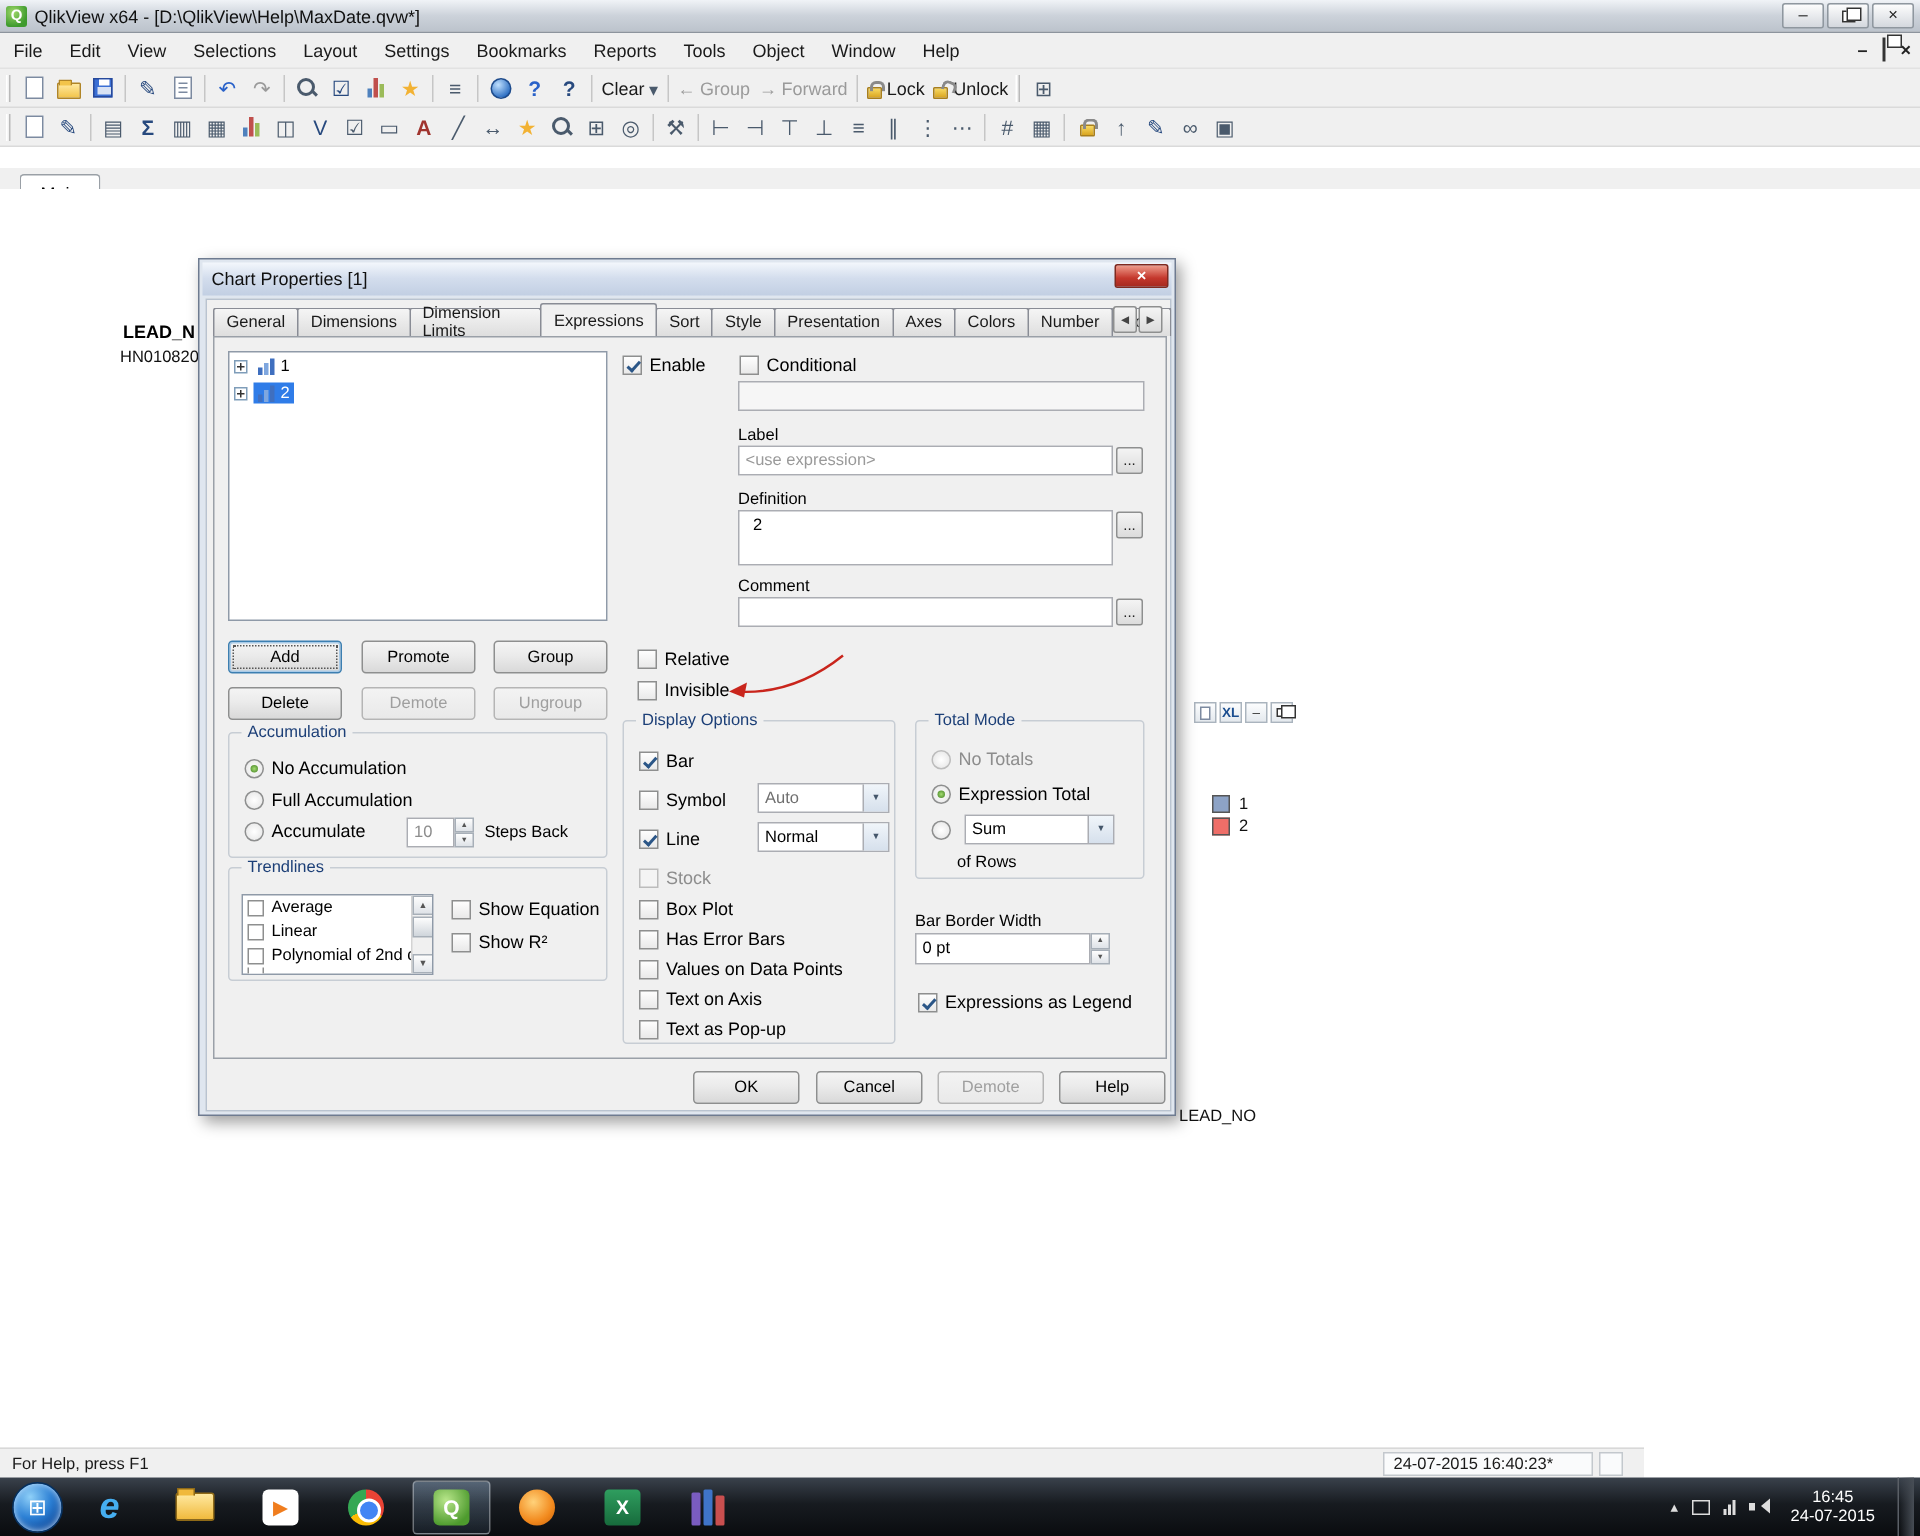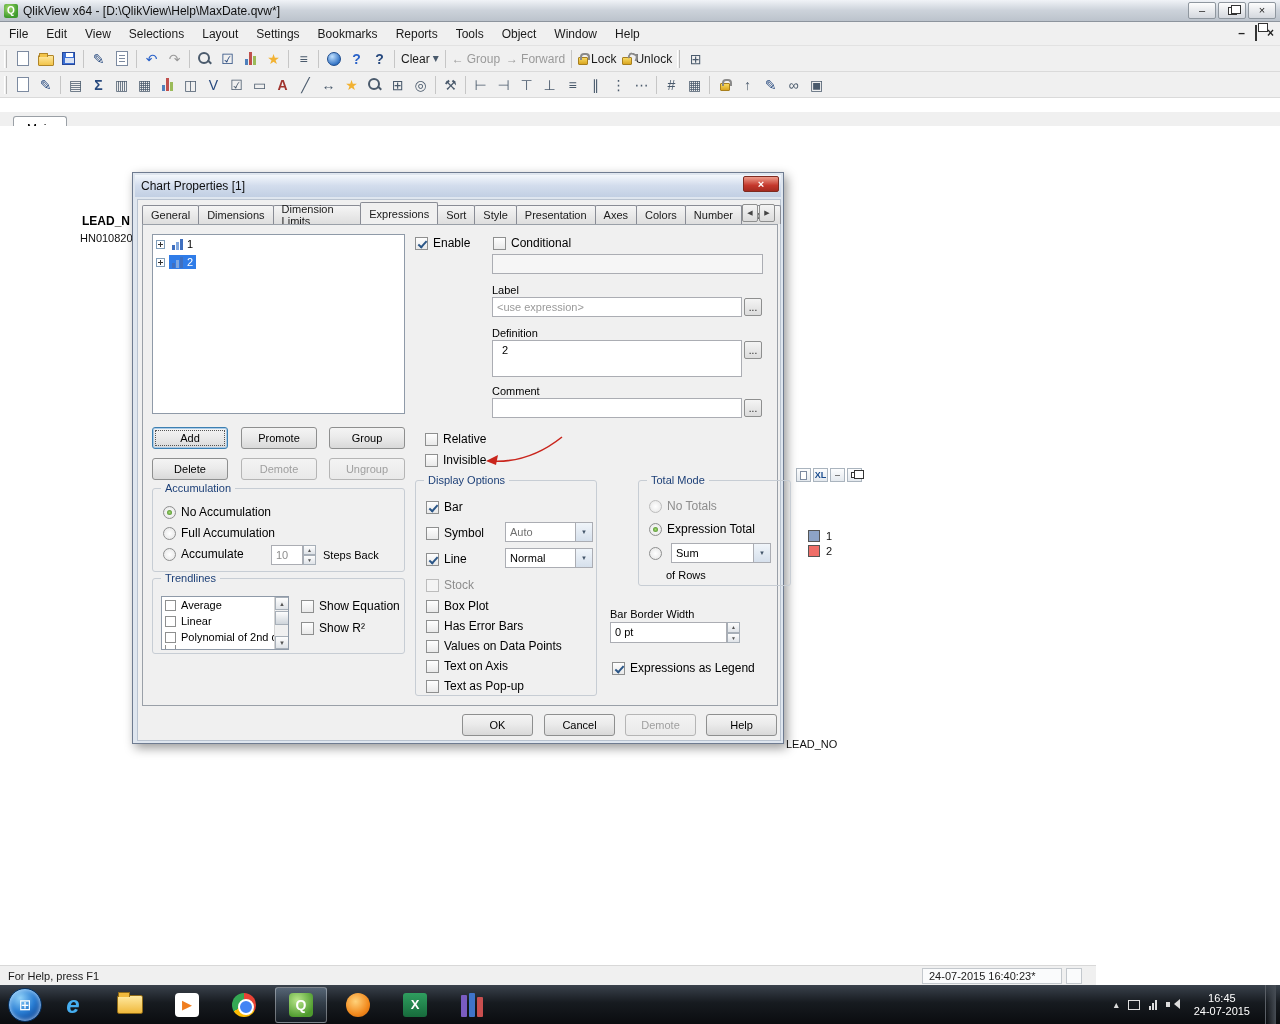--- a/index.html
+++ b/index.html
@@ -29,21 +29,21 @@
 
   
   .toolbar { position:absolute; left:0; width:1280px; height:26px; background:#f0f0f0;
     border-bottom:1px solid #dadada; display:flex; align-items:center; padding-left:2px; }
   #toolbar1 { top:46px; } #toolbar2 { top:72px; }
   .grip { width:3px; height:18px; border-left:1px solid #ffffff; border-right:1px solid #b9b9b9; margin:0 4px 0 2px; }
   .tsep { width:1px; height:18px; background:#c6c6c6; margin:0 3px; }
   .tbtn { width:23px; height:22px; display:flex; align-items:center; justify-content:center; border-radius:2px; }
   .tglyph { font-size:14px; line-height:1; color:#4a5a6c; }
   .tglyph.small { font-size:12px; }
-  .tlabel { font-size:12px; color:#1a1a1a; padding:0 3px; display:flex; align-items:flex-start; gap:3px; }
+  .tlabel { font-size:12px; color:#1a1a1a; padding:0 3px; display:flex; align-items:flex-end; gap:3px; }
   .tlabel.gray { color:#9a9a9a; }
   .i-doc { width:12px; height:15px; background:#fff; border:1px solid #7c8aa0; position:relative; }
   .i-doc.lines:before { content:""; position:absolute; left:2px; top:3px; width:6px; height:1px; background:#7c8aa0;
      box-shadow:0 3px 0 #7c8aa0, 0 6px 0 #7c8aa0; }
   .i-folder { width:16px; height:11px; background:linear-gradient(#ffe9a0,#f2c44a); border:1px solid #b08527; border-radius:1px; position:relative; margin-top:3px; }
   .i-folder:before { content:""; position:absolute; left:0; top:-3px; width:7px; height:3px; background:#f2c44a; border:1px solid #b08527; border-bottom:none; border-radius:1px 1px 0 0; }
   .i-floppy { width:13px; height:13px; background:#3b6fd4; border:1px solid #27499b; position:relative; }
   .i-floppy:before { content:""; position:absolute; left:3px; top:0; width:7px; height:4px; background:#fff; }
   .i-floppy:after { content:""; position:absolute; left:2px; bottom:1px; width:9px; height:5px; background:#d8e2f4; }
   .i-mag { position:relative; width:15px; height:15px; }
@@ -654,21 +654,21 @@
         <label class="chk" style="left:10px; top:178px;">
           <span class="box"></span>
           <span>Text on Axis</span>
         </label>
         <label class="chk" style="left:10px; top:198px;">
           <span class="box"></span>
           <span>Text as Pop-up</span>
         </label>
       </div>
 
-      <div class="groupbox" style="left:472px; top:280px; width:153px; height:106px;margin-left:28px;">
+      <div class="groupbox" style="left:472px; top:280px; width:153px; height:106px;">
         <span class="gtitle">Total Mode</span>
         <label class="radio disabled" style="left:10px; top:18px;">
           <span class="box"></span>
           <span>No Totals</span>
         </label>
         <label class="radio checked" style="left:10px; top:41px;">
           <span class="box"></span>
           <span>Expression Total</span>
         </label>
         <label class="radio" style="left:10px; top:66px;">

